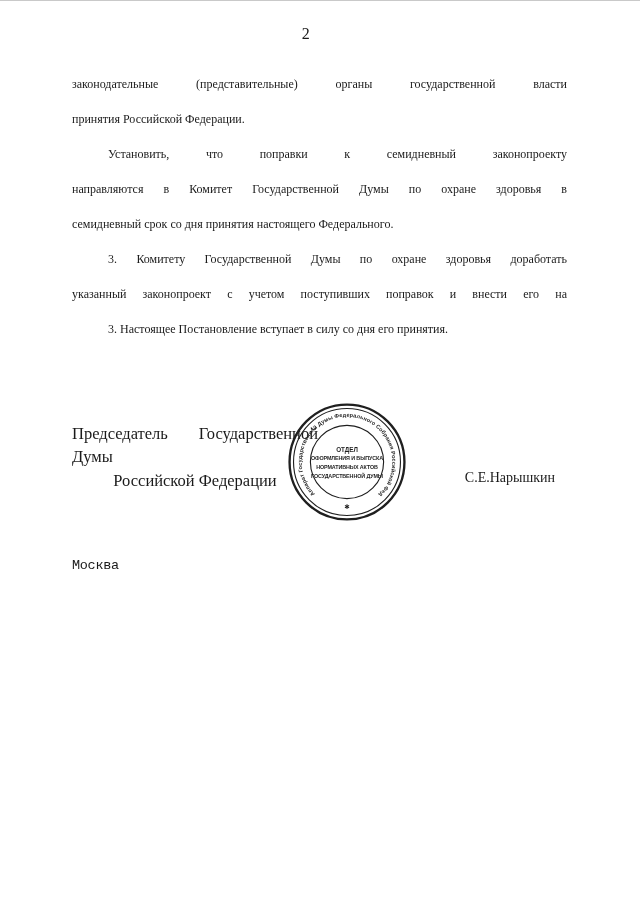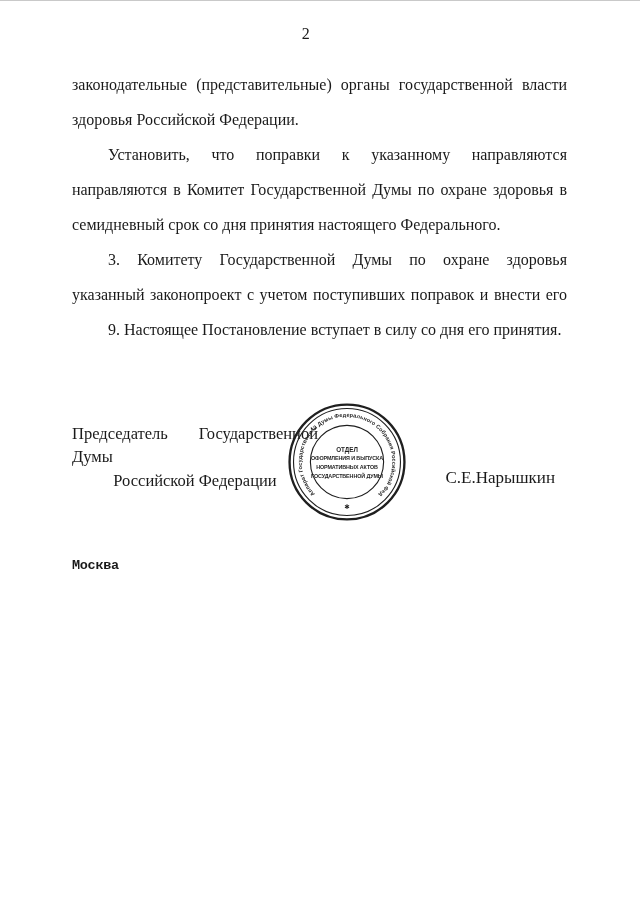--- a/index.html
+++ b/index.html
@@ -21,21 +21,21 @@
     width: 612px;
     text-align: center;
     font-size: 16px;
     letter-spacing: 0.5px;
   }
   .body-text {
     position: absolute;
     top: 66px;
     left: 72px;
     width: 495px;
-    font-size: 16px;
+    font-size: 12px;
   }
   .line {
     height: 35px;
     line-height: 35px;
     text-align: justify;
     text-align-last: justify;
     overflow: hidden;
   }
   .line.last { text-align-last: left; }
   .line.ind { text-indent: 36px; }
@@ -48,21 +48,21 @@
     font-size: 16.5px;
     line-height: 23.4px;
   }
   .signature .sig-line-1 { text-align: justify; text-align-last: justify; }
   .signatory-name {
     position: absolute;
     top: 466px;
     left: 400px;
     width: 155px;
     text-align: right;
-    font-size: 17px;
+    font-size: 14px;
     line-height: 22px;
   }
   .stamp {
     position: absolute;
     top: 400px;
     left: 286px;
     width: 122px;
     height: 122px;
   }
   .stamp svg { display: block; width: 100%; height: 100%; }
@@ -80,43 +80,43 @@
     text-anchor: middle;
   }
   .stamp .ct-1 { font-size: 6.2px; }
   .stamp .ct-2 { font-size: 5.3px; letter-spacing: -0.1px; }
   .stamp .star { font-size: 6.5px; text-anchor: middle; fill: #1f1f1f; }
   .footer-block {
     position: absolute;
     top: 511px;
     left: 72px;
     font-family: "Liberation Mono", "DejaVu Sans Mono", monospace;
-    font-weight: bold;
+    font-weight: normal;
     font-size: 13.5px;
     line-height: 21.5px;
     letter-spacing: -0.3px;
     white-space: pre;
   }
 </style>
 </head>
 <body>
 
 <div class="page">
 
   <div class="page-number">2</div>
 
   <div class="body-text">
     <div class="line">законодательные (представительные) органы государственной власти</div>
-    <div class="line last">здоровья Российской Федерации.</div>
-    <div class="line ind">Установить, что поправки к указанному направляются</div>
+    <div class="line last">принятия Российской Федерации.</div>
+    <div class="line ind">Установить, что поправки к семидневный законопроекту</div>
     <div class="line">направляются в Комитет Государственной Думы по охране здоровья в</div>
     <div class="line last">семидневный срок со дня принятия настоящего Федерального.</div>
     <div class="line ind">3. Комитету Государственной Думы по охране здоровья доработать</div>
     <div class="line">указанный законопроект с учетом поступивших поправок и внести его на</div>
-    <div class="line ind last">9. Настоящее Постановление вступает в силу со дня его принятия.</div>
+    <div class="line ind last">3. Настоящее Постановление вступает в силу со дня его принятия.</div>
   </div>
 
   <div class="signature">
     <div class="sig-line-1">Председатель Государственной Думы</div>
     <div>Российской Федерации</div>
   </div>
 
   <div class="signatory-name">С.Е.Нарышкин</div>
 
   <div class="stamp">

